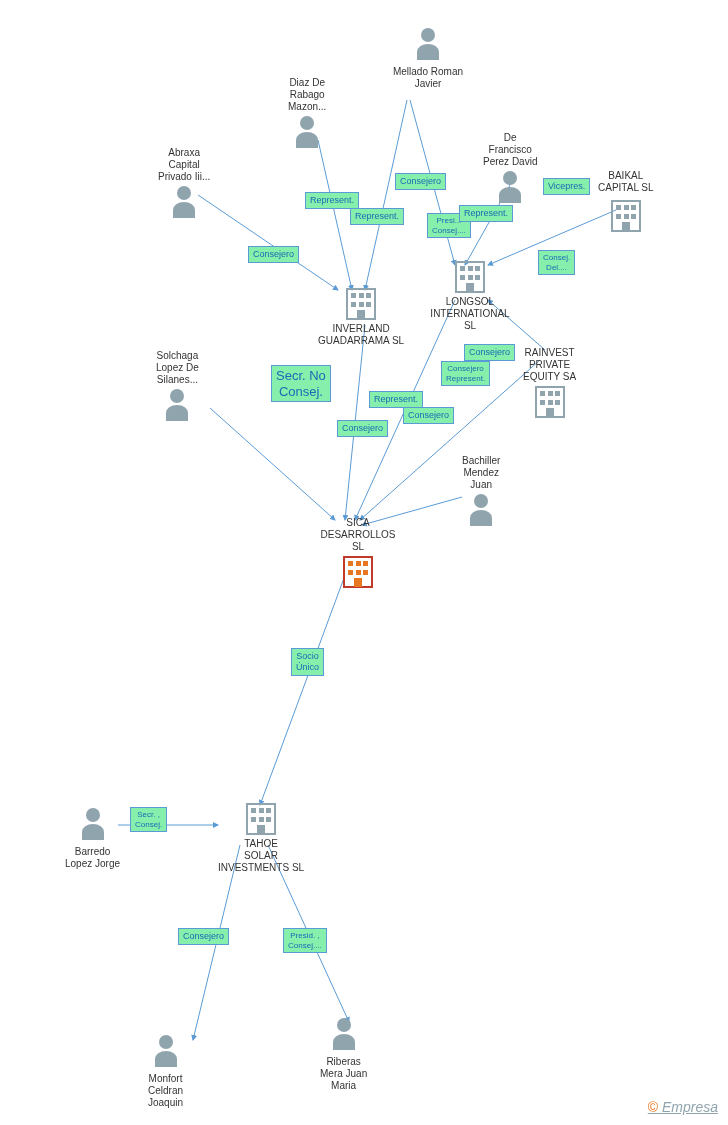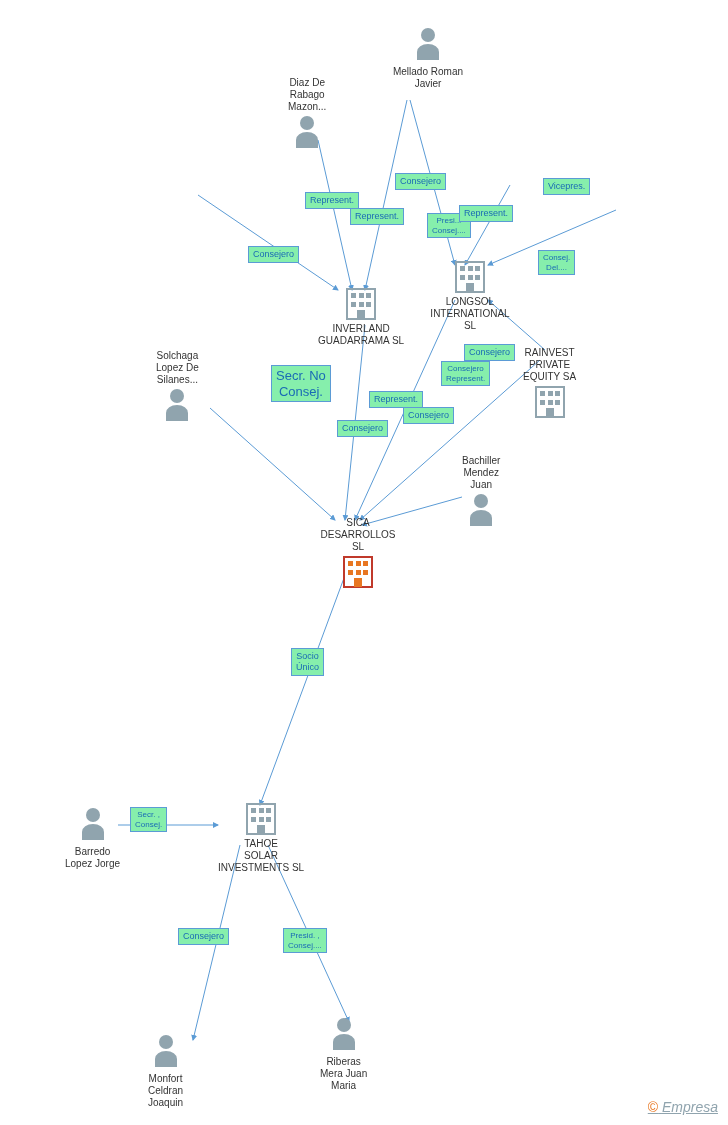--- a/index.html
+++ b/index.html
@@ -148,22 +148,51 @@
 </div>
 
 <div class="node" style="left:288px;top:75px;">
   <div class="node-label" style="margin-bottom:3px;">Diaz De<br>Rabago<br>Mazon...</div>
   <div class="person-icon">
     <div class="head"></div>
         <div class="body"></div>
   </div>
 </div>
 
-
-
+<div class="node" style="left:483px;top:130px;">
+  <div class="node-label" style="margin-bottom:3px;">De<br>Francisco<br>Perez David</div>
+  <div class="person-icon">
+    <div class="head"></div>
+        <div class="body"></div>
+  </div>
+</div>
+
+<div class="node" style="left:158px;top:145px;">
+  <div class="node-label" style="margin-bottom:3px;">Abraxa<br>Capital<br>Privado Iii...</div>
+  <div class="person-icon">
+    <div class="head"></div>
+        <div class="body"></div>
+  </div>
+</div>
+
+<div class="node" style="left:598px;top:168px;">
+  <div class="node-label" style="margin-bottom:3px;">BAIKAL<br>CAPITAL SL</div>
+  <div class="building-icon">
+    <svg viewBox="0 0 36 36">
+          <rect x="4" y="4" width="28" height="30" fill="none" stroke="#90a4ae" stroke-width="2"></rect>
+          <rect x="8" y="8" width="5" height="5" fill="#90a4ae"></rect>
+          <rect x="16" y="8" width="5" height="5" fill="#90a4ae"></rect>
+          <rect x="23" y="8" width="5" height="5" fill="#90a4ae"></rect>
+          <rect x="8" y="17" width="5" height="5" fill="#90a4ae"></rect>
+          <rect x="16" y="17" width="5" height="5" fill="#90a4ae"></rect>
+          <rect x="23" y="17" width="5" height="5" fill="#90a4ae"></rect>
+          <rect x="14" y="25" width="8" height="9" fill="#90a4ae"></rect>
+        </svg>
+  </div>
+</div>
 
 <div class="node" style="left:318px;top:285px;">
   <div class="building-icon">
     <svg viewBox="0 0 36 36">
           <rect x="4" y="4" width="28" height="30" fill="none" stroke="#90a4ae" stroke-width="2"></rect>
           <rect x="8" y="8" width="5" height="5" fill="#90a4ae"></rect>
           <rect x="16" y="8" width="5" height="5" fill="#90a4ae"></rect>
           <rect x="23" y="8" width="5" height="5" fill="#90a4ae"></rect>
           <rect x="8" y="17" width="5" height="5" fill="#90a4ae"></rect>
           <rect x="16" y="17" width="5" height="5" fill="#90a4ae"></rect>

